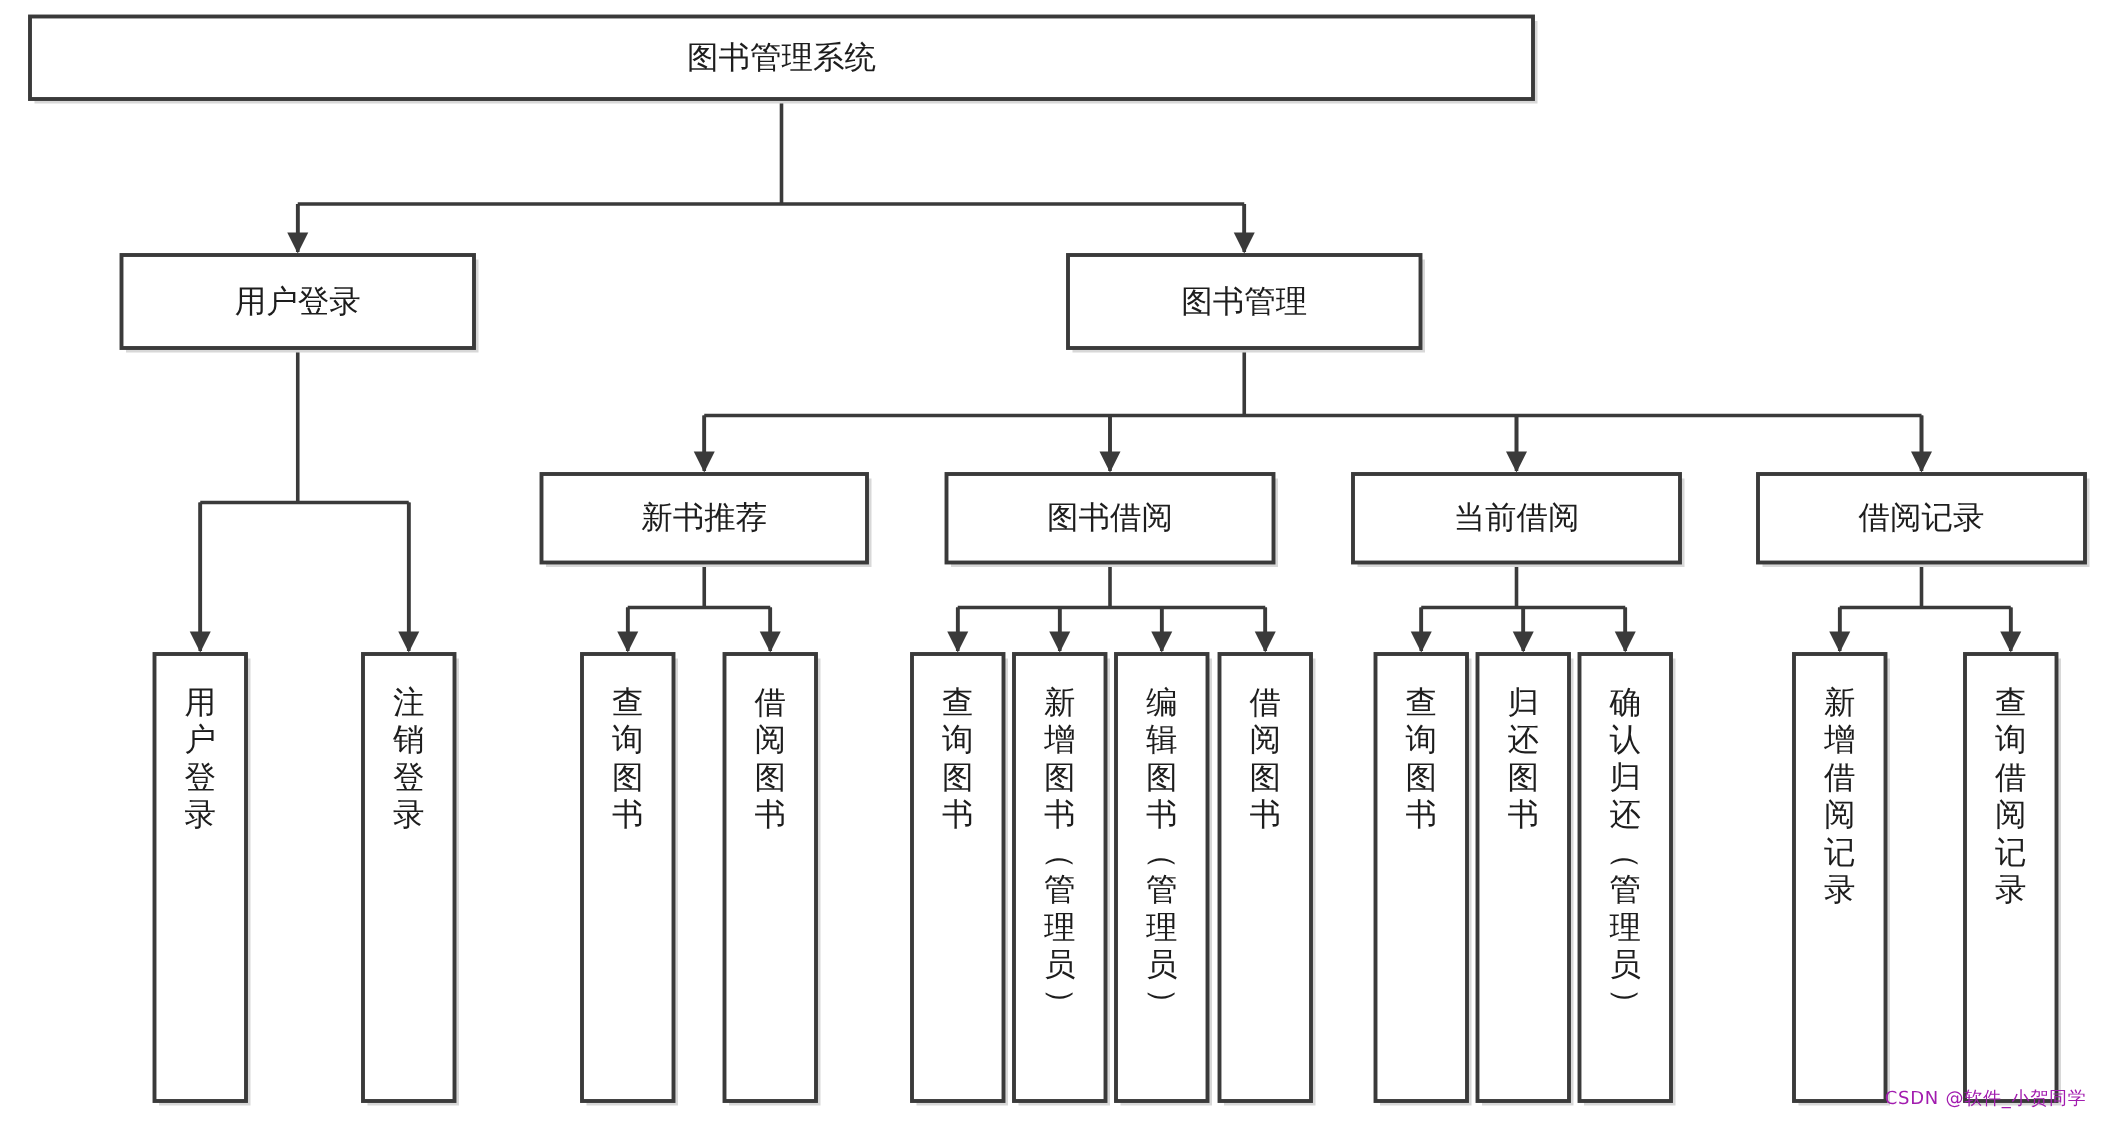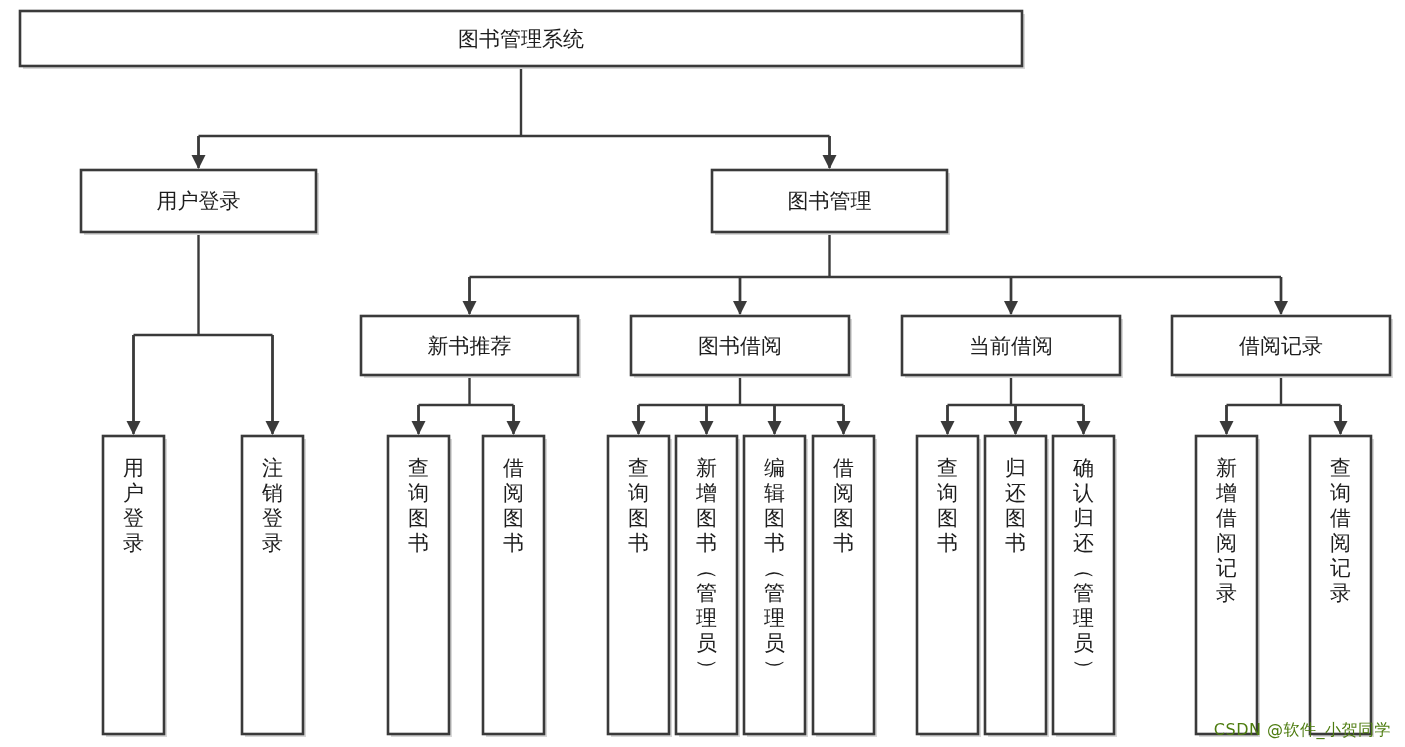--- a/index.html
+++ b/index.html
@@ -52,22 +52,22 @@
   .node-label-v {
     fill: #1d1d1d;
     font-size: 21px;
     font-family: "DejaVu Sans", "Liberation Sans", sans-serif;
     text-anchor: middle;
   }
   .watermark {
     position: absolute;
     right: 14px;
     bottom: 6px;
-    font-size: 16px;
-    color: #4d7c0f;
+    font-size: 12px;
+    color: #a21caf;
     font-family: "DejaVu Sans", "Liberation Sans", sans-serif;
     letter-spacing: 0.5px;
     white-space: nowrap;
     pointer-events: none;
   }
 </style>
 </head>
 <body>
 
 <svg id="diagram" viewBox="0 0 1405 747" xmlns="http://www.w3.org/2000/svg">

